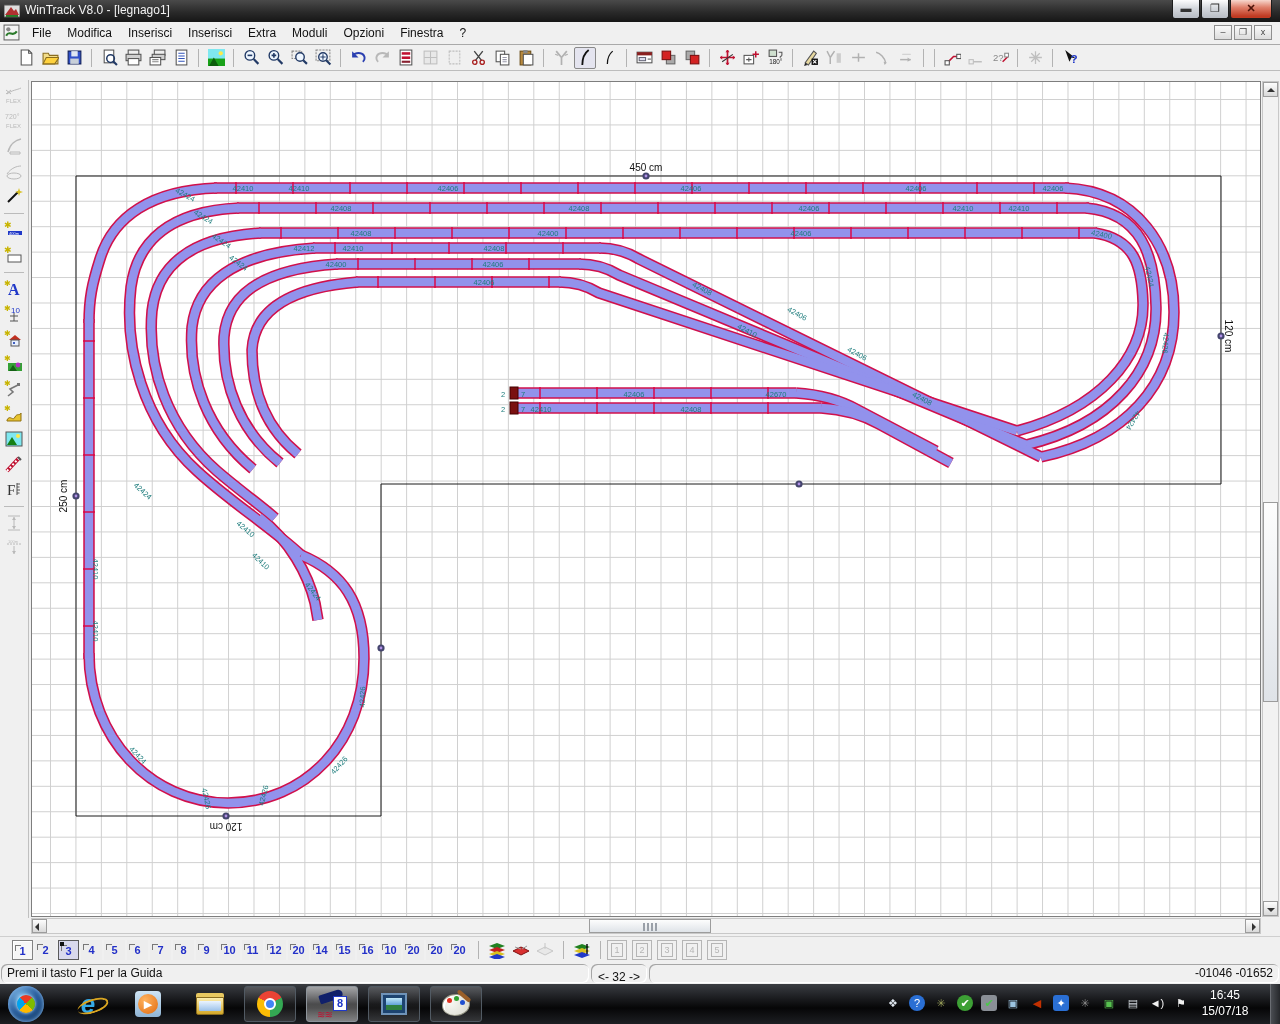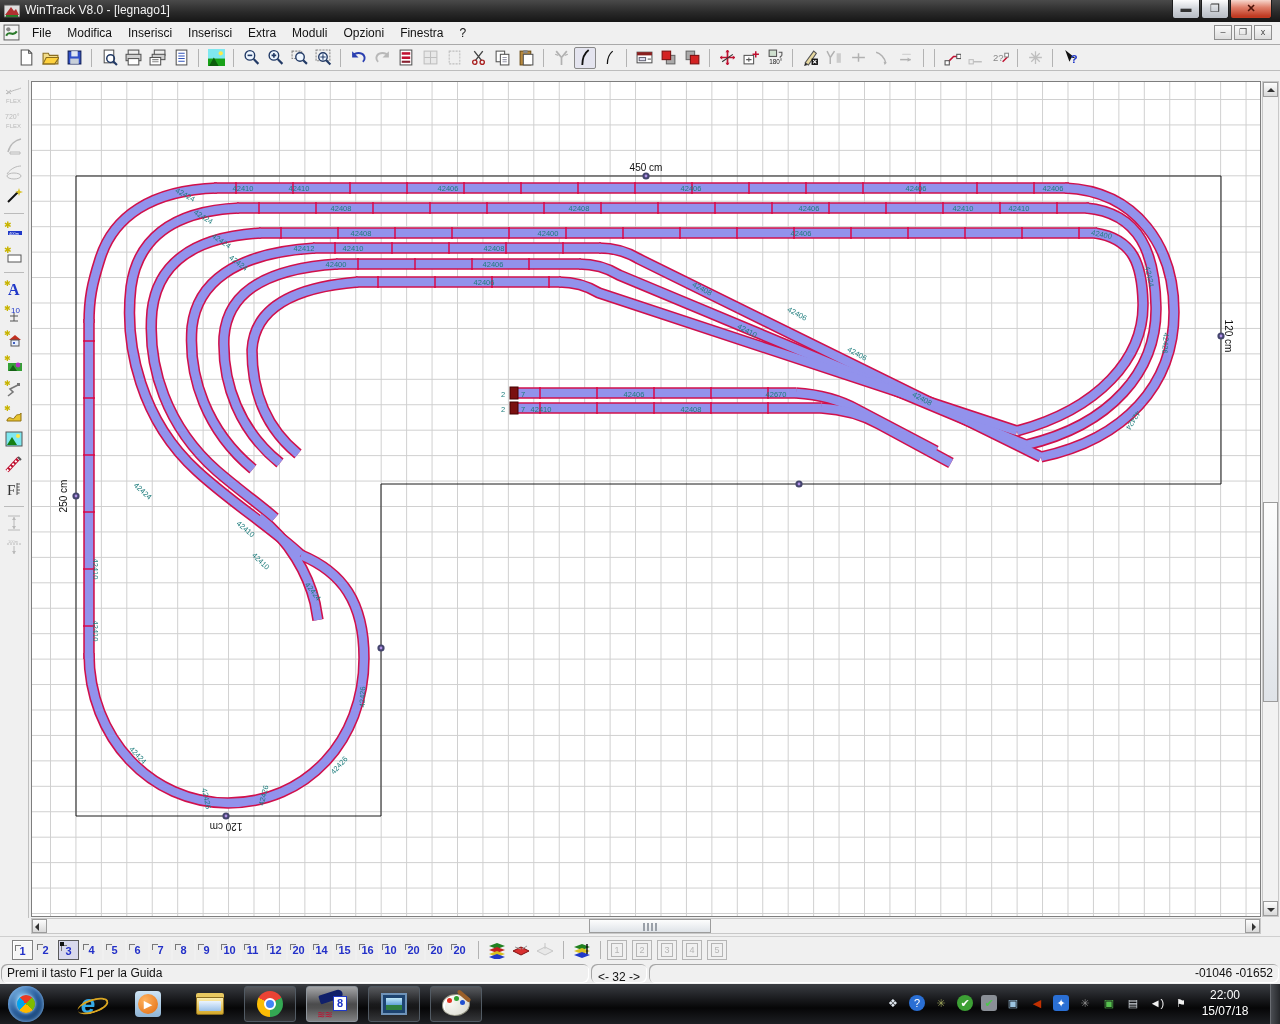--- a/index.html
+++ b/index.html
@@ -921,19 +921,19 @@
         </span><span class="tray" style="left: 1098px;">
           <span style="display: flex; align-items: center; justify-content: center; width: 16px; height: 16px; font-size: 11px; background: transparent; color: rgb(87, 192, 79); border-radius: 3px;">▣</span>
         </span><span class="tray" style="left: 1122px;">
           <span style="display: flex; align-items: center; justify-content: center; width: 16px; height: 16px; font-size: 11px; background: transparent; color: rgb(207, 212, 218); border-radius: 3px;">▤</span>
         </span><span class="tray" style="left: 1146px;">
           <span style="display: flex; align-items: center; justify-content: center; width: 16px; height: 16px; font-size: 11px; background: transparent; color: rgb(240, 240, 240); border-radius: 3px;">◄)</span>
         </span><span class="tray" style="left: 1170px;">
           <span style="display: flex; align-items: center; justify-content: center; width: 16px; height: 16px; font-size: 11px; background: transparent; color: rgb(240, 240, 240); border-radius: 3px;">⚑</span>
         </span></span>
     <span id="clock">
-      <div>22:00</div>
+      <div>16:45</div>
       <div>15/07/18</div>
     </span>
     <span id="showdesk"></span>
   </div>
 
 </div>
 
 </body></html>

